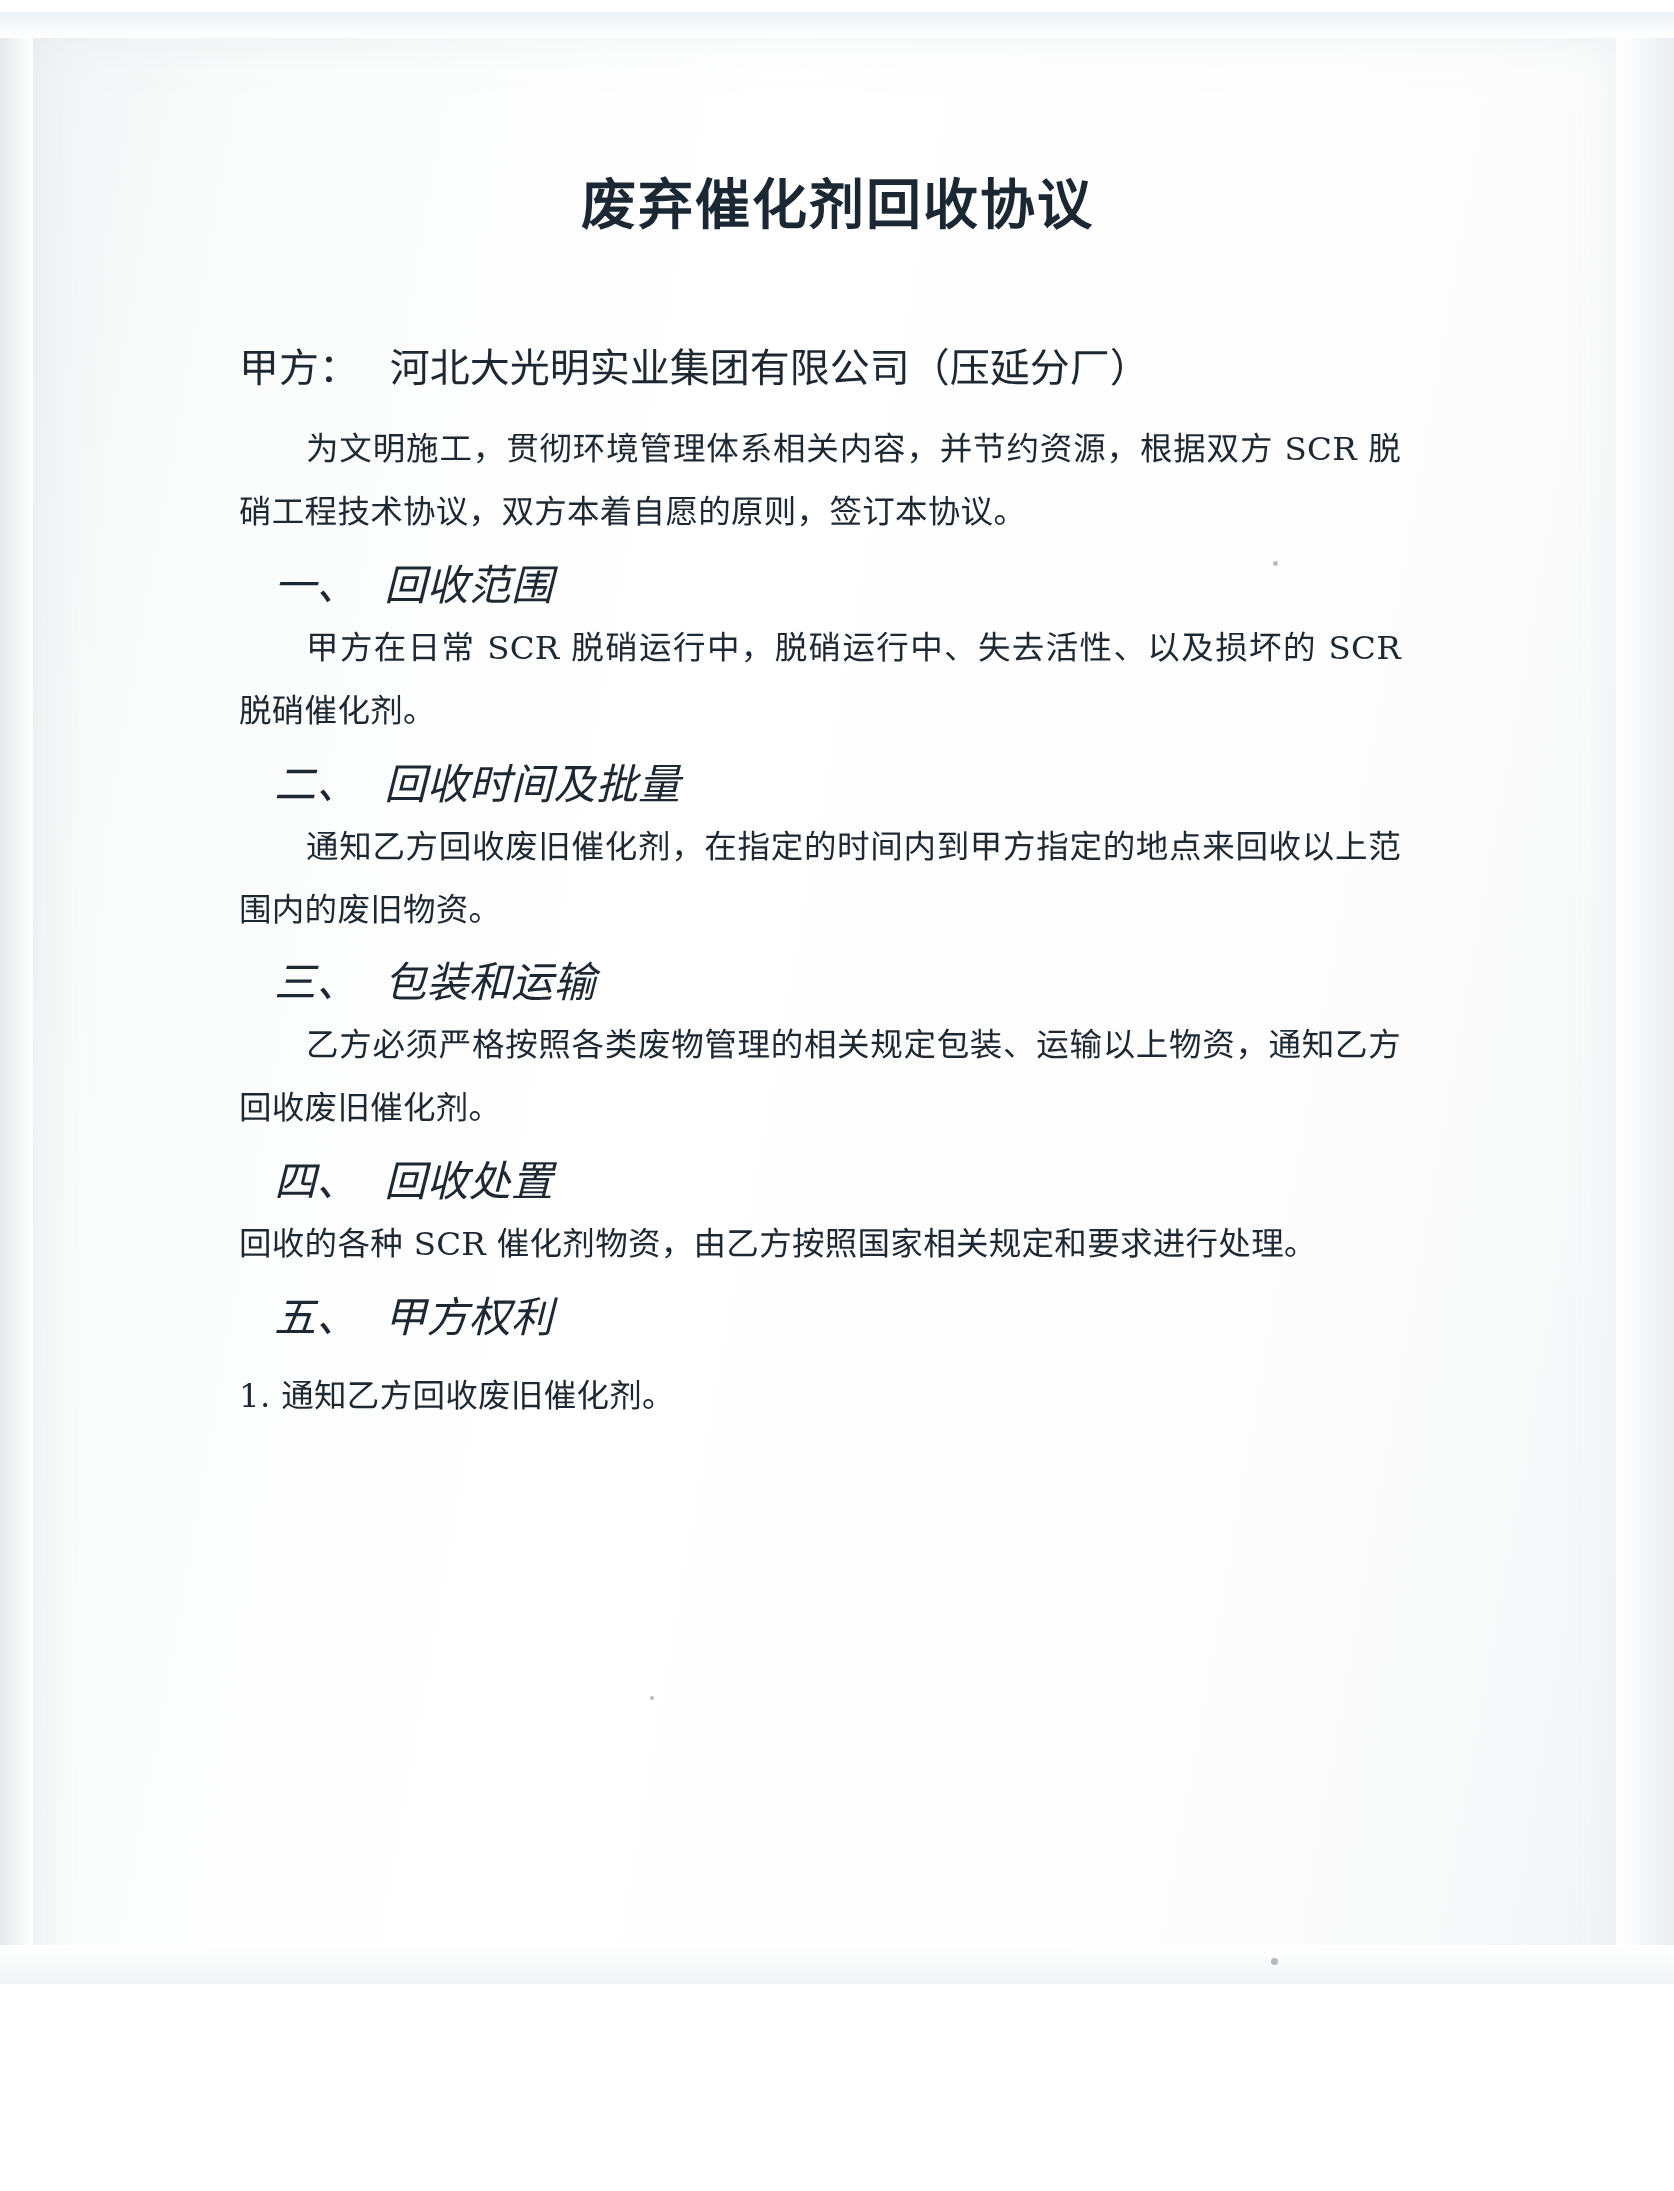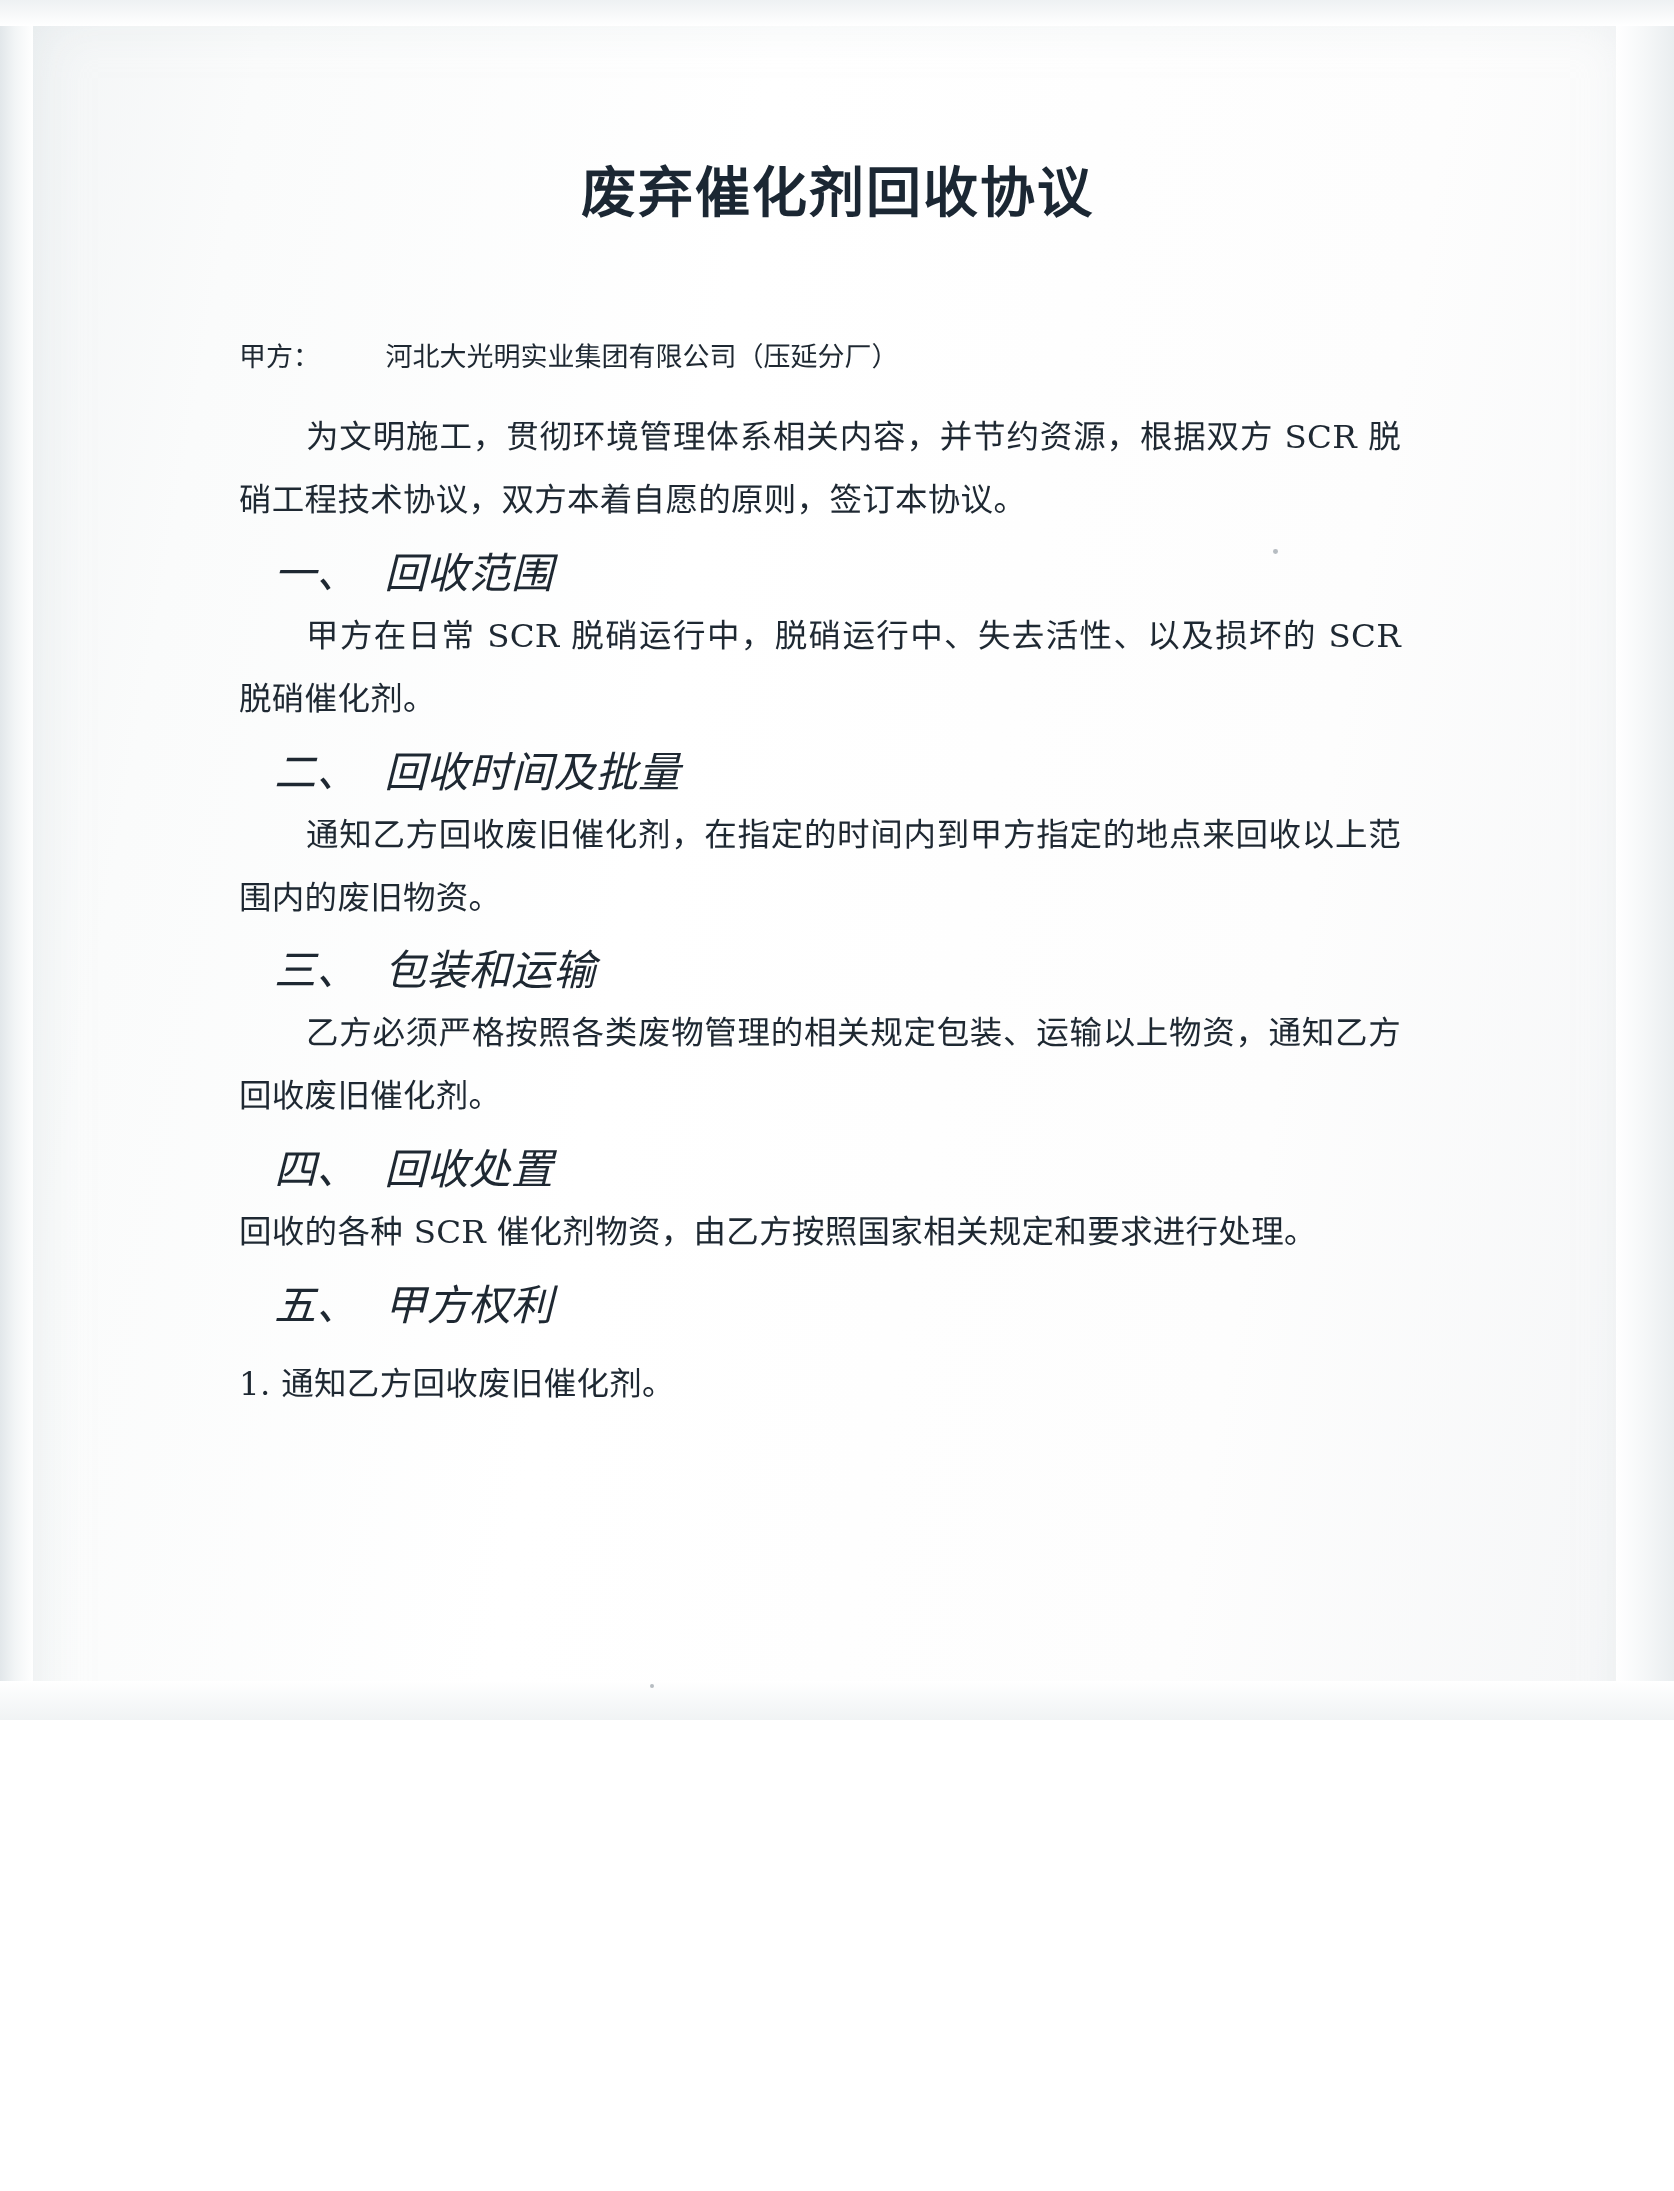--- a/index.html
+++ b/index.html
@@ -11,23 +11,24 @@
     width: 1675px;
     height: 2192px;
     font-family: "DejaVu Serif", serif;
     overflow: hidden;
   }
 
   
   #page {
     position: relative;
     width: 1675px;
-    height: 1720px;
+    height: 1972px;
     background: #e5e5e5;
     overflow: hidden;
+    margin-top: 12px;
   }
 
   
   #paper {
     position: absolute;
     left: 27.6px;
     top: 7.9px;
     width: 1612px;
     height: 2172px;
     background:
@@ -82,21 +83,21 @@
 
   .body-block {
     position: absolute;
     left: 239px;
     top: 325px;
     width: 1162px;
     color: #1d2733;
   }
 
   .party {
-    font-size: 27px;
+    font-size: 40px;
     line-height: 63px;
     margin-bottom: 7.9px;
     color: #1e2832;
   }
   .party .label {
     display: inline-block;
     width: 138px;
   }
   .party .value {
     display: inline-block;

